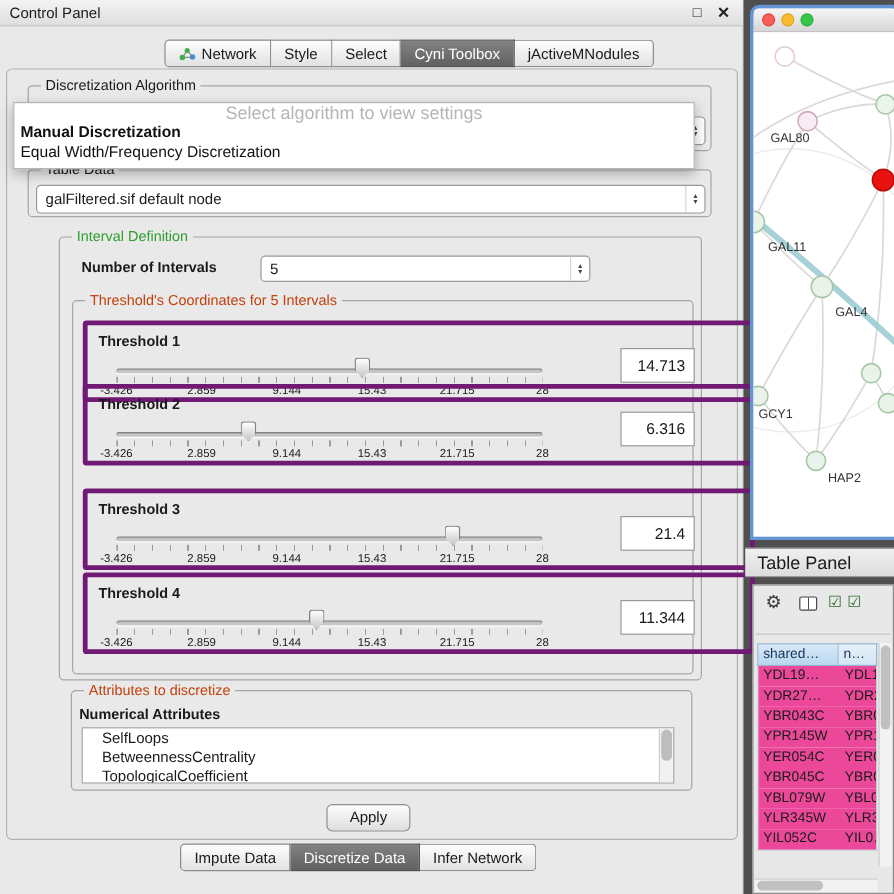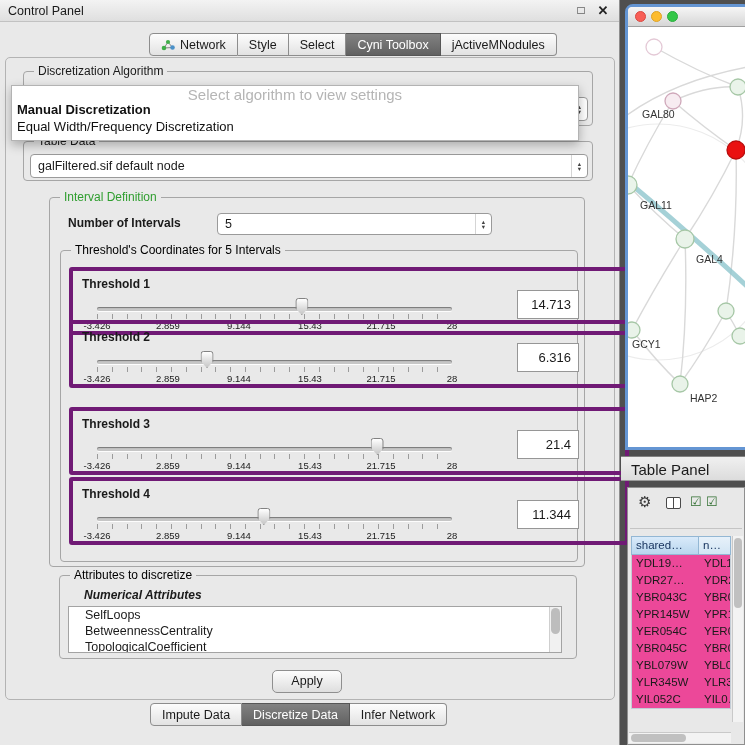--- a/index.html
+++ b/index.html
@@ -14,28 +14,28 @@
   .winbtn{position:absolute;top:3px;width:16px;text-align:center;font-size:12px;color:#222;cursor:default;}
   .winbtn.restore{right:30px;}
   .winbtn.close{right:8px;font-weight:bold;font-size:13px;}
 
   .segmented{position:absolute;display:flex;z-index:5;}
   .seg{display:flex;align-items:center;gap:5px;height:23px;padding:0 11px;font-size:12.5px;white-space:nowrap;
        background:linear-gradient(#fdfdfd,#e2e2e2);border:1px solid #8d8d8d;border-left:none;}
   .seg:first-child{border-left:1px solid #8d8d8d;border-radius:4px 0 0 4px;}
   .seg:last-child{border-radius:0 4px 4px 0;}
   .seg.selected{background:linear-gradient(#828282,#616161);color:#fff;border-color:#565656;}
-  .top-tabs{left:103px;top:33px;padding-left:46px;}
+  .top-tabs{left:91px;top:33px;padding-left:46px;}
   .bottom-tabs{left:150px;top:703px;}
 
   .content{position:absolute;left:5px;top:57px;width:610px;height:643px;border:1px solid #b3b3b3;border-radius:5px;background:#e9e9e9;}
 
   .groupbox{position:absolute;border:1px solid #a6a6a6;border-radius:4px;}
   .group-title{position:absolute;top:-8px;left:10px;background:#e9e9e9;padding:0 4px;font-size:12px;white-space:nowrap;}
-  .gt-green{color:#2f9e2f;} .gt-blue{color:#000000;}
+  .gt-green{color:#2f9e2f;} .gt-blue{color:#c2410c;}
 
   .combo{position:absolute;background:#fff;border:1px solid #9a9a9a;border-radius:4px;display:flex;align-items:center;}
   .combo-text{flex:1;padding-left:7px;font-size:12.5px;overflow:hidden;white-space:nowrap;}
   .combo-stepper{width:16px;height:100%;display:flex;flex-direction:column;align-items:center;justify-content:center;
                  font-size:6.5px;line-height:5px;color:#444;border-left:1px solid #d5d5d5;}
 
   .popup{position:absolute;left:5px;top:27px;width:568px;background:#fff;border:1px solid #b3b3b3;
          box-shadow:0 4px 10px rgba(0,0,0,.28);z-index:50;padding:1px 0 4px;}
   .popup-prompt{text-align:center;color:#b5b5b5;font-size:15px;height:15px;line-height:15px;}
   .popup-item{font-size:13px;color:#111;height:17px;line-height:16px;padding-left:5px;}
@@ -250,21 +250,21 @@
               <span class="tick-label" style="left:100%;">28</span>
               <div class="slider-thumb" style="left: 47%;"></div>
             </div>
             <div class="value-box">11.344</div>
           </div>
         </div>
       </div>
 
       <div class="groupbox" style="left:53px;top:517px;width:518px;height:84px;">
         <span class="group-title gt-blue">Attributes to discretize</span>
-        <span class="label-bold" style="left:24px;top:12px;font-style:italic;">Numerical Attributes</span>
+        <span class="label-bold" style="left:6px;top:12px;">Numerical Attributes</span>
         <div class="listbox" style="left:8px;top:30px;width:494px;height:47px;">
           <div id="attr-list">
               <div class="list-item">SelfLoops</div>
               <div class="list-item">BetweennessCentrality</div>
               <div class="list-item">TopologicalCoefficient</div>
             </div>
           <div class="list-scrollbar">
             <div class="list-thumb"></div>
           </div>
         </div>

